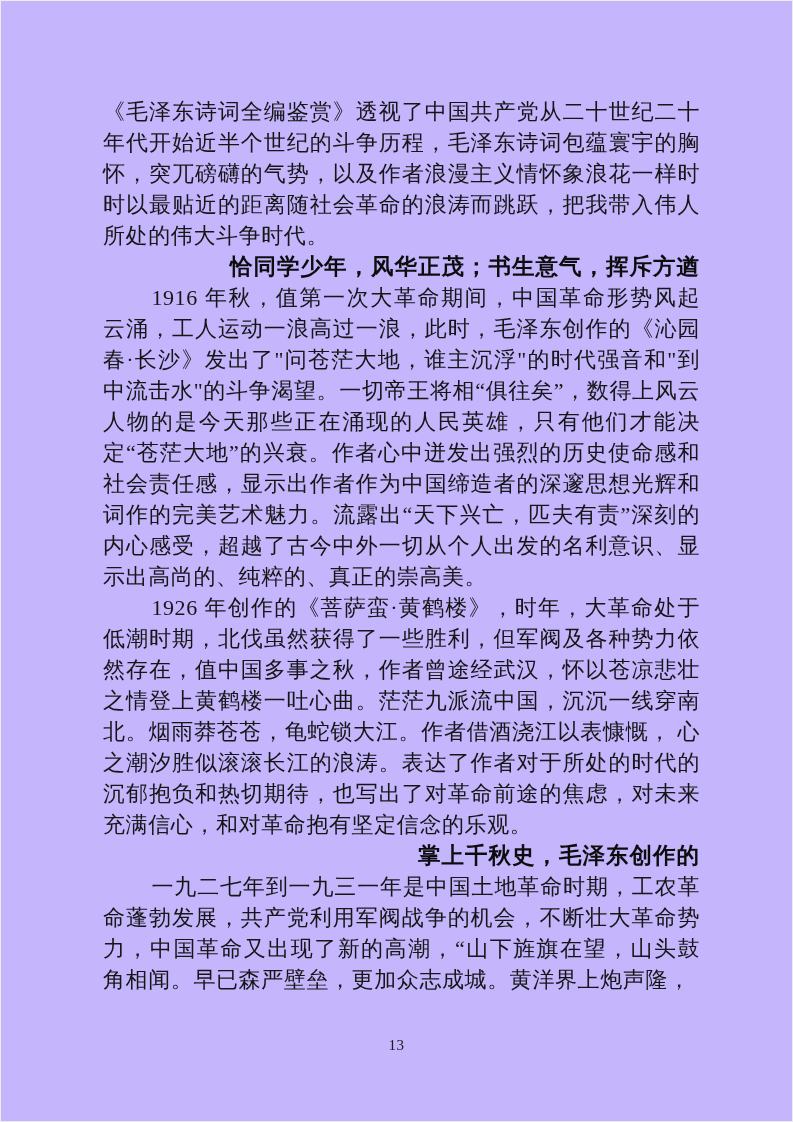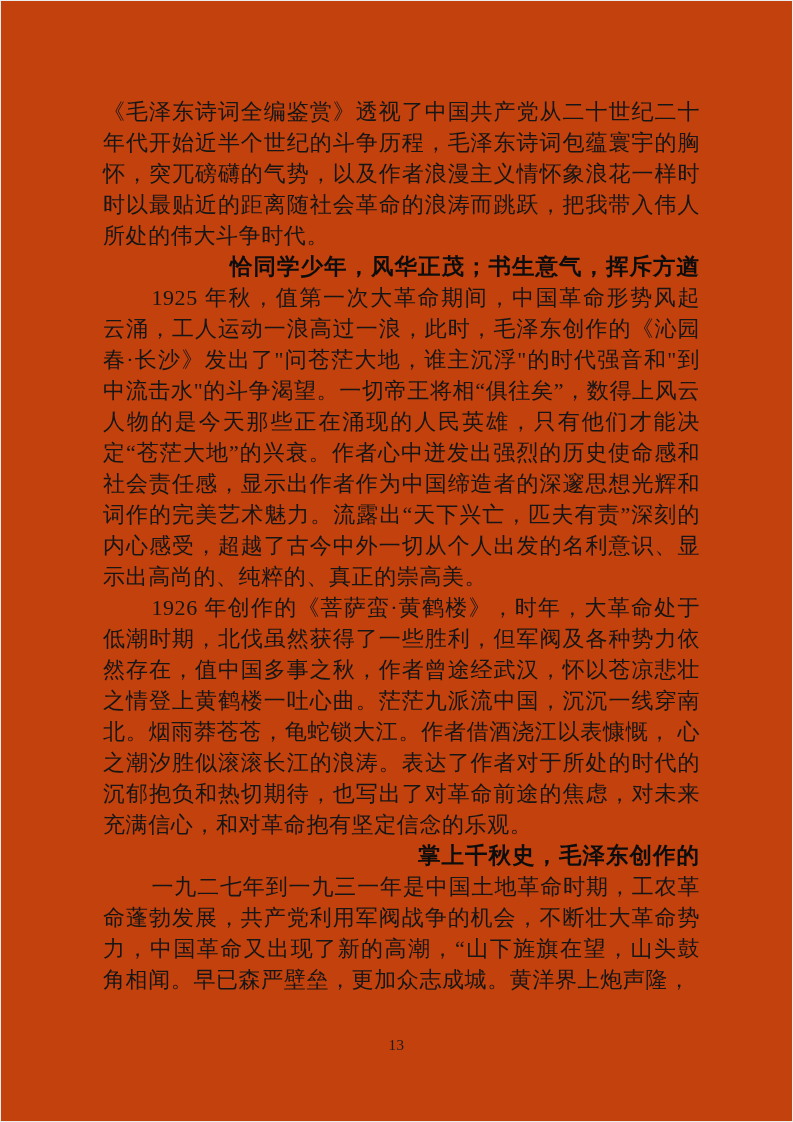--- a/index.html
+++ b/index.html
@@ -10,21 +10,21 @@
     width: 793px;
     height: 1122px;
     background: #ffffff;
     font-family: "Liberation Serif", "DejaVu Serif", serif;
     position: relative;
     overflow: hidden;
   }
   .page {
     position: absolute;
     inset: 0;
-    background: #c2410c;
+    background: #c4b5fd;
     box-shadow: inset 0 0 0 1px #ececec;
   }
   .text-block {
     position: absolute;
     left: 103px;
     top: 96px;
     width: 597px;
     color: #161616;
     font-size: 22px;
     line-height: 31px;
@@ -66,21 +66,21 @@
 <body>
 
 <div class="page">
 
   <main class="text-block">
 
     <p class="para no-indent">《毛泽东诗词全编鉴赏》透视了中国共产党从二十世纪二十年代开始近半个世纪的斗争历程，毛泽东诗词包蕴寰宇的胸怀，突兀磅礴的气势，以及作者浪漫主义情怀象浪花一样时时以最贴近的距离随社会革命的浪涛而跳跃，把我带入伟人所处的伟大斗争时代。</p>
 
     <h2 class="heading">恰同学少年，风华正茂；书生意气，挥斥方遒</h2>
 
-    <p class="para">1925 年秋，值第一次大革命期间，中国革命形势风起云涌，工人运动一浪高过一浪，此时，毛泽东创作的《沁园春·长沙》发出了"问苍茫大地，谁主沉浮"的时代强音和"到中流击水"的斗争渴望。一切帝王将相“俱往矣”，数得上风云人物的是今天那些正在涌现的人民英雄，只有他们才能决定“苍茫大地”的兴衰。作者心中迸发出强烈的历史使命感和社会责任感，显示出作者作为中国缔造者的深邃思想光辉和词作的完美艺术魅力。流露出“天下兴亡，匹夫有责”深刻的内心感受，超越了古今中外一切从个人出发的名利意识、显示出高尚的、纯粹的、真正的崇高美。</p>
+    <p class="para">1916 年秋，值第一次大革命期间，中国革命形势风起云涌，工人运动一浪高过一浪，此时，毛泽东创作的《沁园春·长沙》发出了"问苍茫大地，谁主沉浮"的时代强音和"到中流击水"的斗争渴望。一切帝王将相“俱往矣”，数得上风云人物的是今天那些正在涌现的人民英雄，只有他们才能决定“苍茫大地”的兴衰。作者心中迸发出强烈的历史使命感和社会责任感，显示出作者作为中国缔造者的深邃思想光辉和词作的完美艺术魅力。流露出“天下兴亡，匹夫有责”深刻的内心感受，超越了古今中外一切从个人出发的名利意识、显示出高尚的、纯粹的、真正的崇高美。</p>
 
 
     <p class="para">1926 年创作的《菩萨蛮·黄鹤楼》，时年，大革命处于低潮时期，北伐虽然获得了一些胜利，但军阀及各种势力依然存在，值中国多事之秋，作者曾途经武汉，怀以苍凉悲壮之情登上黄鹤楼一吐心曲。茫茫九派流中国，沉沉一线穿南北。烟雨莽苍苍，龟蛇锁大江。作者借酒浇江以表慷慨， 心之潮汐胜似滚滚长江的浪涛。表达了作者对于所处的时代的沉郁抱负和热切期待，也写出了对革命前途的焦虑，对未来充满信心，和对革命抱有坚定信念的乐观。</p>
 
     <h2 class="heading">掌上千秋史，毛泽东创作的</h2>
 
     <p class="para">一九二七年到一九三一年是中国土地革命时期，工农革命蓬勃发展，共产党利用军阀战争的机会，不断壮大革命势力，中国革命又出现了新的高潮，“山下旌旗在望，山头鼓角相闻。早已森严壁垒，更加众志成城。黄洋界上炮声隆，</p>
 
   </main>
 

